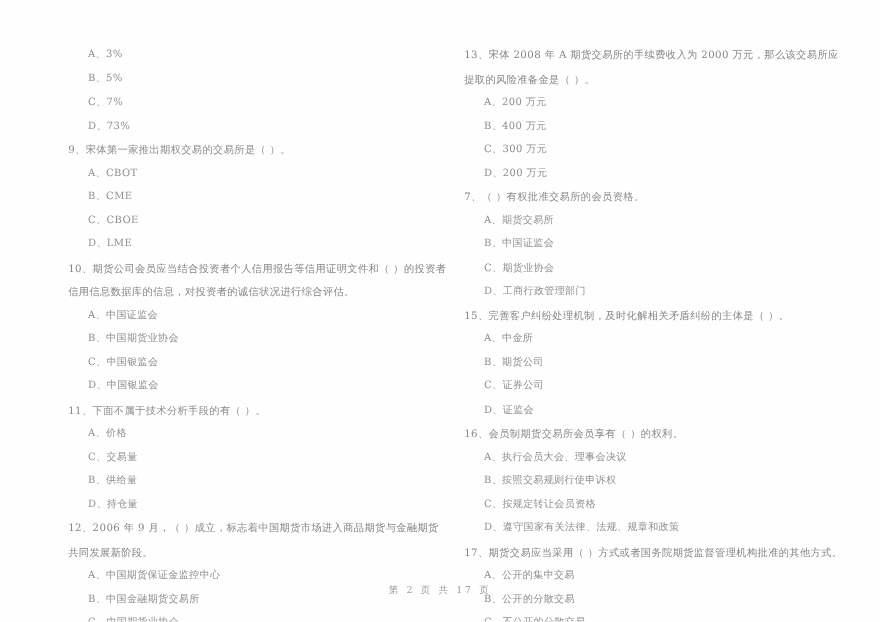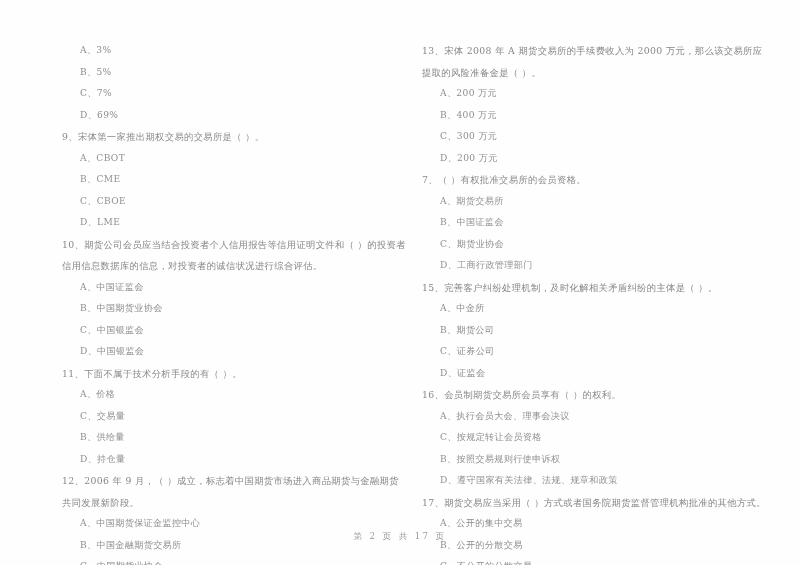--- a/index.html
+++ b/index.html
@@ -72,21 +72,21 @@
 </head>
 <body>
 
 <div id="page">
 
   <div class="column" id="col-left">
       <div class="q-block">
         <p class="opt">A、3%</p>
         <p class="opt">B、5%</p>
         <p class="opt">C、7%</p>
-        <p class="opt">D、69%</p>
+        <p class="opt">D、73%</p>
       </div>
       <div class="q-block">
         <p class="q-stem">9、宋体第一家推出期权交易的交易所是（      ）。</p>
         <p class="opt">A、CBOT</p>
         <p class="opt">B、CME</p>
         <p class="opt">C、CBOE</p>
         <p class="opt">D、LME</p>
       </div>
       <div class="q-block">
         <p class="q-stem">10、期货公司会员应当结合投资者个人信用报告等信用证明文件和（      ）的投资者信用信息数据库的信息，对投资者的诚信状况进行综合评估。</p>
@@ -127,22 +127,22 @@
       <div class="q-block">
         <p class="q-stem">15、完善客户纠纷处理机制，及时化解相关矛盾纠纷的主体是（      ）。</p>
         <p class="opt">A、中金所</p>
         <p class="opt">B、期货公司</p>
         <p class="opt">C、证券公司</p>
         <p class="opt">D、证监会</p>
       </div>
       <div class="q-block">
         <p class="q-stem">16、会员制期货交易所会员享有（      ）的权利。</p>
         <p class="opt">A、执行会员大会、理事会决议</p>
+        <p class="opt">B、按照交易规则行使申诉权</p>
         <p class="opt">C、按规定转让会员资格</p>
-        <p class="opt">B、按照交易规则行使申诉权</p>
         <p class="opt">D、遵守国家有关法律、法规、规章和政策</p>
       </div>
       <div class="q-block">
         <p class="q-stem">17、期货交易应当采用（      ）方式或者国务院期货监督管理机构批准的其他方式。</p>
         <p class="opt">A、公开的集中交易</p>
         <p class="opt">B、公开的分散交易</p>
         <p class="opt">C、不公开的分散交易</p>
       </div>
     </div>
 

